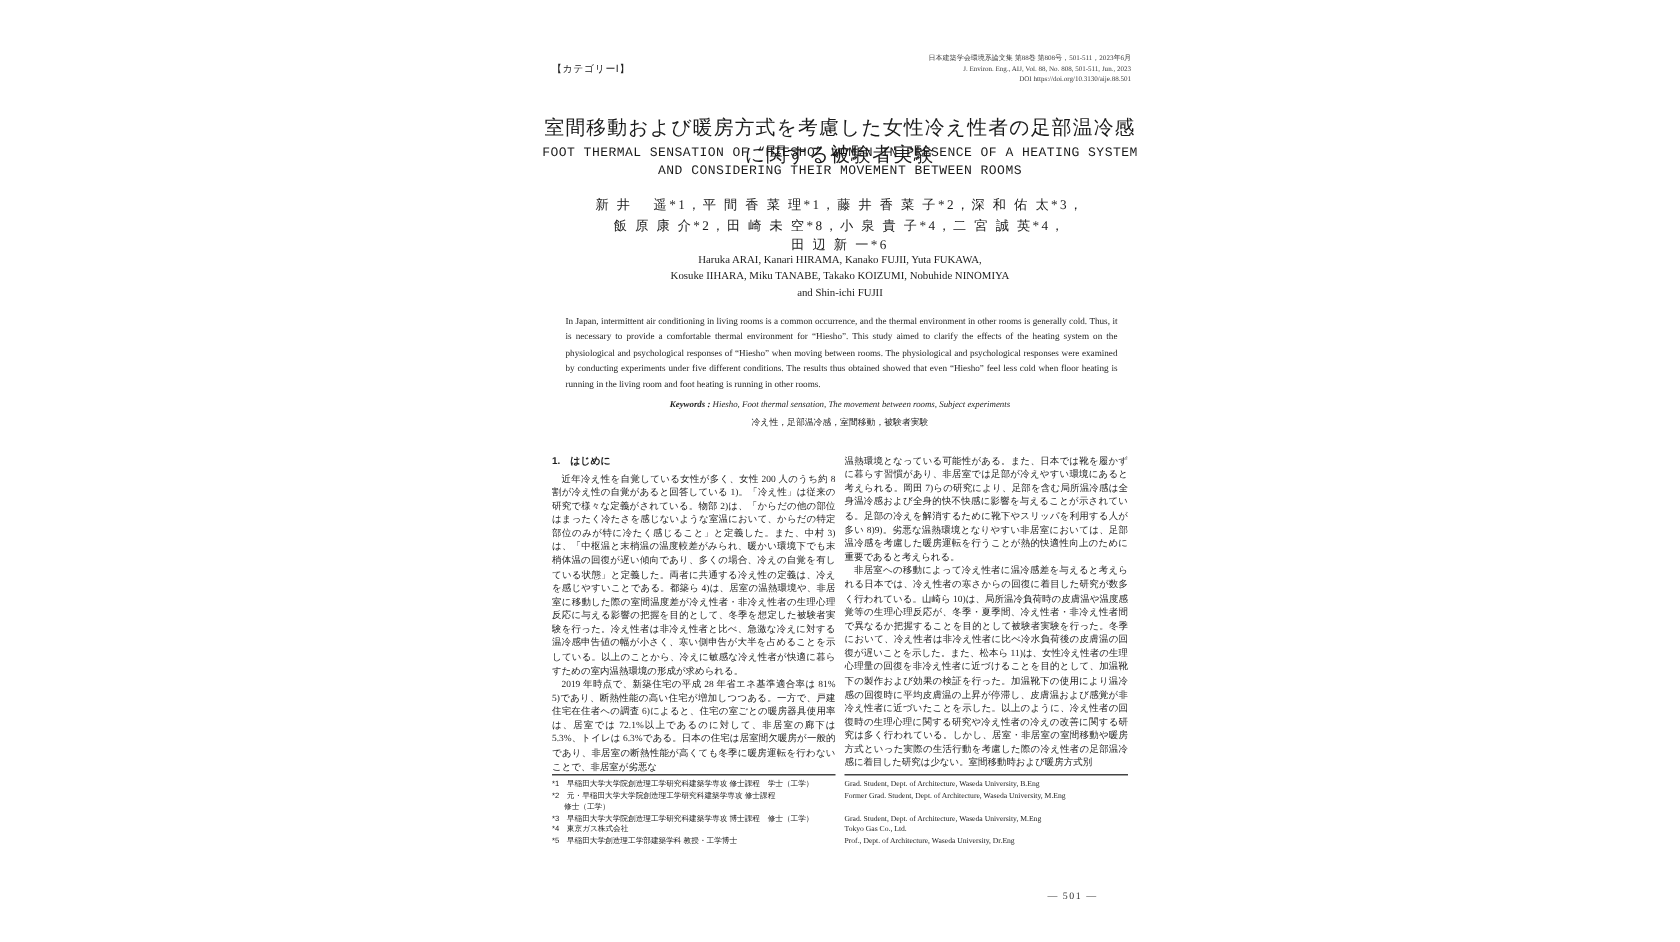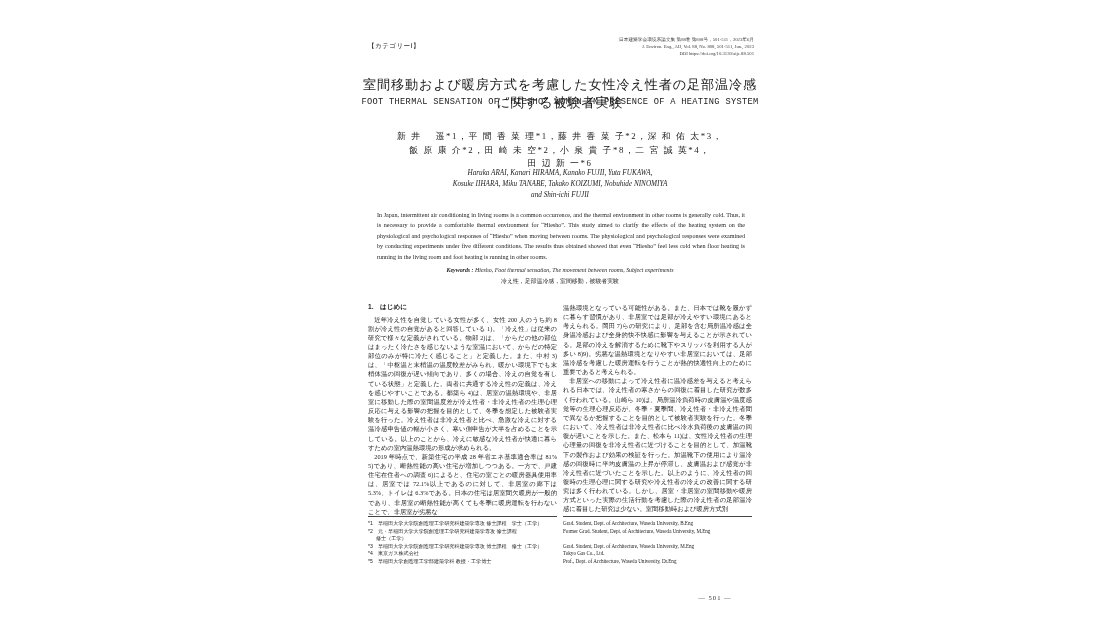--- a/index.html
+++ b/index.html
@@ -9,21 +9,21 @@
   .paper { position:absolute; left:360px; top:0; width:400px; height:628px; background:#ffffff; }
 
   .category { position:absolute; left:8px; top:42px; font-family:"Liberation Sans","DejaVu Sans",sans-serif; font-size:6.6px; letter-spacing:0.4px; color:#222; }
 
   .journal-info { position:absolute; right:6px; top:36px; text-align:right; font-size:4.7px; line-height:7px; color:#3a3a3a; }
 
   .title-jp { position:absolute; left:0; top:76px; width:100%; text-align:center; font-size:13.2px; font-weight:500; letter-spacing:0.8px; color:#1a1a1a; }
   .title-en { position:absolute; left:0; top:96px; width:100%; text-align:center; font-size:8.7px; line-height:12px; letter-spacing:0.3px; color:#1a1a1a;font-family:Liberation Mono, monospace; }
 
   .authors-jp { position:absolute; left:0; top:130px; width:100%; text-align:center; font-size:8.8px; line-height:13.5px; letter-spacing:1.6px; }
-  .authors-en { position:absolute; left:0; top:168px; width:100%; text-align:center; font-style:italic; font-size:7.2px; line-height:10.8px; }
+  .authors-en { position:absolute; left:0; top:168px; width:100%; text-align:center; font-size:7.2px; line-height:10.8px; }
 
   .abstract { position:absolute; left:17px; top:210px; width:368px; font-size:6.1px; line-height:10.4px; text-align:justify; color:#222; }
 
   .keywords-en { position:absolute; left:0; top:267px; width:100%; text-align:center; font-size:5.9px; font-style:italic; }
   .keywords-en .kw-label { font-weight:bold; }
   .keywords-jp { position:absolute; left:0; top:277px; width:100%; text-align:center; font-size:5.9px; }
 
   .columns { position:absolute; left:8px; top:303px; width:384px; height:213px; display:flex; gap:6px; }
   .col { width:189px; height:213px; overflow:hidden; }
   .sec-heading { font-family:"Liberation Sans","DejaVu Sans",sans-serif; font-weight:bold; font-size:6.6px; margin-bottom:2.5px; }
@@ -49,25 +49,26 @@
   <div class="journal-info">
     <div>日本建築学会環境系論文集 第88巻 第808号，501-511，2023年6月</div>
     <div>J. Environ. Eng., AIJ, Vol. 88, No. 808, 501-511, Jun., 2023</div>
     <div>DOI https://doi.org/10.3130/aije.88.501</div>
   </div>
 
   <div class="title-jp">室間移動および暖房方式を考慮した女性冷え性者の足部温冷感に関する被験者実験</div>
 
   <div class="title-en">
     <div>FOOT THERMAL SENSATION OF “HIESHO” WOMEN IN PRESENCE OF A HEATING SYSTEM</div>
+    <div>AND CONSIDERING THEIR MOVEMENT BETWEEN ROOMS</div>
   </div>
 
   <div class="authors-jp">
     <div>新 井　 遥*1，平 間 香 菜 理*1，藤 井 香 菜 子*2，深 和 佑 太*3，</div>
-    <div>飯 原 康 介*2，田 崎 未 空*2，小 泉 貴 子*8，二 宮 誠 英*4，</div>
+    <div>飯 原 康 介*2，田 崎 未 空*8，小 泉 貴 子*4，二 宮 誠 英*4，</div>
     <div>田 辺 新 一*6</div>
   </div>
 
   <div class="authors-en">
     <div>Haruka ARAI, Kanari HIRAMA, Kanako FUJII, Yuta FUKAWA,</div>
     <div>Kosuke IIHARA, Miku TANABE, Takako KOIZUMI, Nobuhide NINOMIYA</div>
     <div>and Shin-ichi FUJII</div>
   </div>
 
   <p class="abstract">In Japan, intermittent air conditioning in living rooms is a common occurrence, and the thermal environment in other rooms is generally cold. Thus, it is necessary to provide a comfortable thermal environment for “Hiesho”. This study aimed to clarify the effects of the heating system on the physiological and psychological responses of “Hiesho” when moving between rooms. The physiological and psychological responses were examined by conducting experiments under five different conditions. The results thus obtained showed that even “Hiesho” feel less cold when floor heating is running in the living room and foot heating is running in other rooms.</p>

